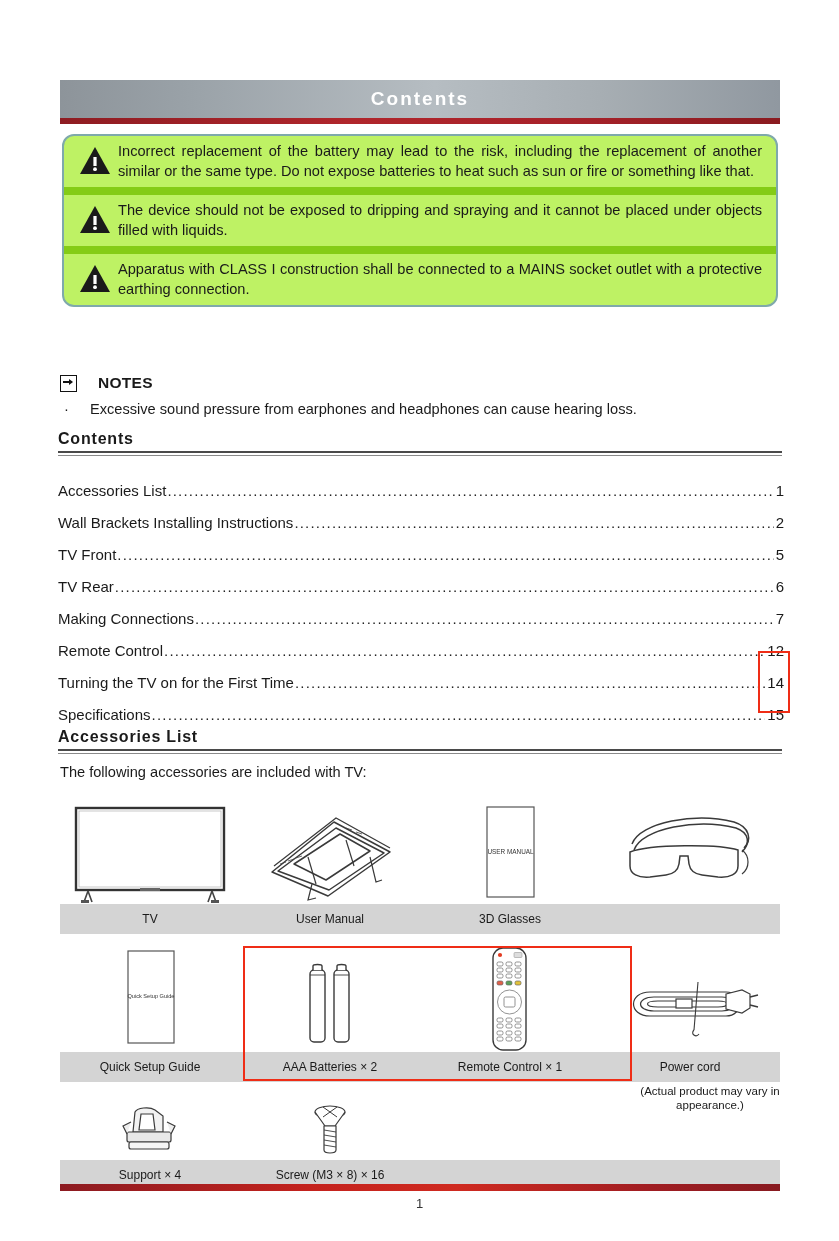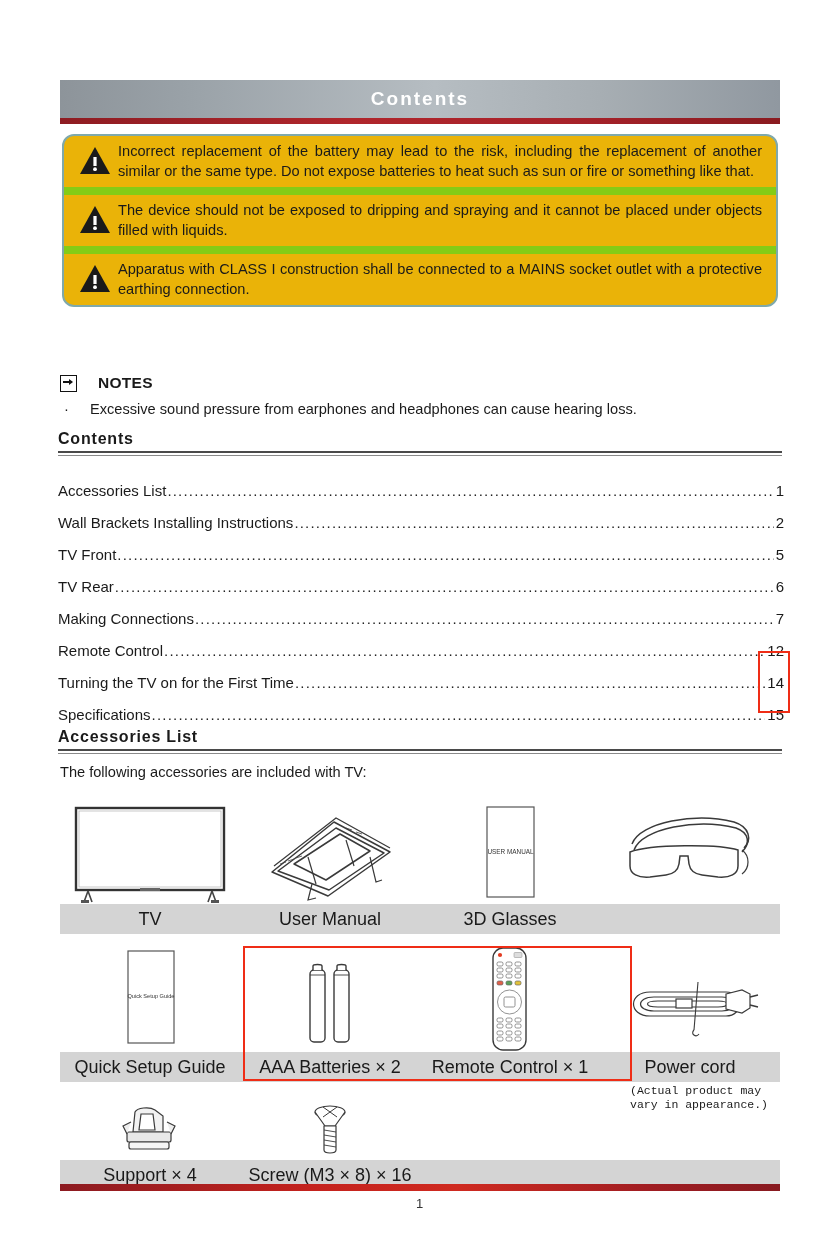--- a/index.html
+++ b/index.html
@@ -51,21 +51,21 @@
 
   
   .warn-box {
     position: absolute;
     left: 62px;
     top: 122px;
     width: 716px;
     box-sizing: border-box;
     border: 2px solid #7fa9ab;
     border-radius: 12px;
-    background: #eab308;
+    background: #bef264;
   }
   .warn-row {
     display: flex;
     align-items: flex-start;
     padding: 6px 10px 6px 8px;
   }
   .warn-row + .warn-row {
     border-top: 8px solid #84cc16;
   }
   .warn-icon {
@@ -214,21 +214,21 @@
   .acc-labrow {
     display: flex;
     background: #d4d4d4;
     height: 30px;
   }
   .acc-lab {
     flex: 0 0 180px;
     display: flex;
     align-items: center;
     justify-content: center;
-    font-size: 18px;
+    font-size: 12px;
   }
   .acc-spacer { flex: 1 1 auto; background: #d4d4d4; }
 
   .row-gap { height: 10px; }
 
   .acc-highlight {
     position: absolute;
     left: 243px;
     top: 934px;
     width: 389px;
@@ -236,24 +236,23 @@
     border: 2.6px solid #ef2d16;
     box-sizing: border-box;
     pointer-events: none;
   }
 
   .vary-note {
     position: absolute;
     left: 630px;
     top: 1072px;
     width: 160px;
-    text-align: left;
+    text-align: center;
     font-size: 11.5px;
     line-height: 14px;
-    font-family: Liberation Mono, monospace;
   }
 
   
   .footer-rule {
     position: absolute;
     left: 60px;
     top: 1172px;
     width: 720px;
     height: 7px;
     background: linear-gradient(to right, #8c1b21 0%, #c4221d 35%, #cf2a20 55%, #a01d22 82%, #881a20 100%);

